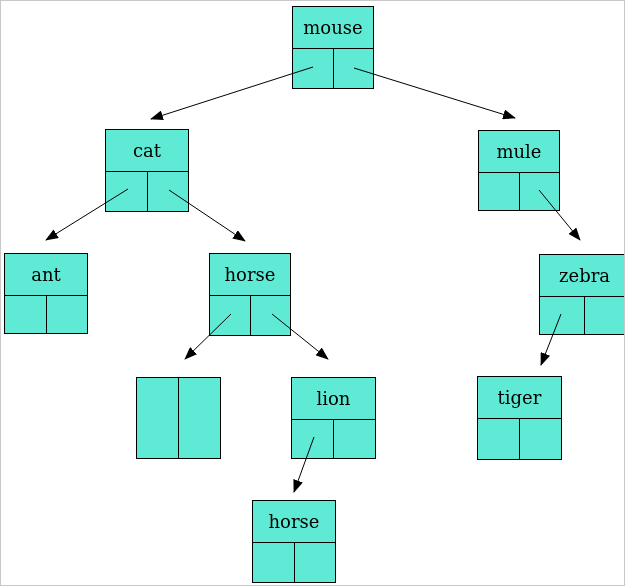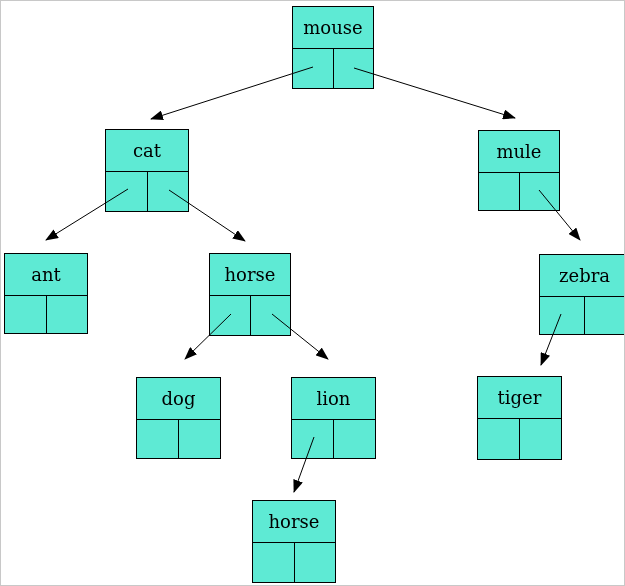--- a/index.html
+++ b/index.html
@@ -90,21 +90,20 @@
 
   <div class="node" style="left:538px; top:253px; width:91px; height:81px">
     <div class="label">zebra</div>
     <div class="pointers">
       <div class="cell left"></div>
       <div class="cell"></div>
     </div>
   </div>
 
   <div class="node" style="left:135px; top:376px; width:85px; height:82px">
-    <div class="label">dog</div>
     <div class="pointers">
       <div class="cell left"></div>
       <div class="cell"></div>
     </div>
   </div>
 
   <div class="node" style="left:290px; top:376px; width:85px; height:82px">
     <div class="label">lion</div>
     <div class="pointers">
       <div class="cell left"></div>

